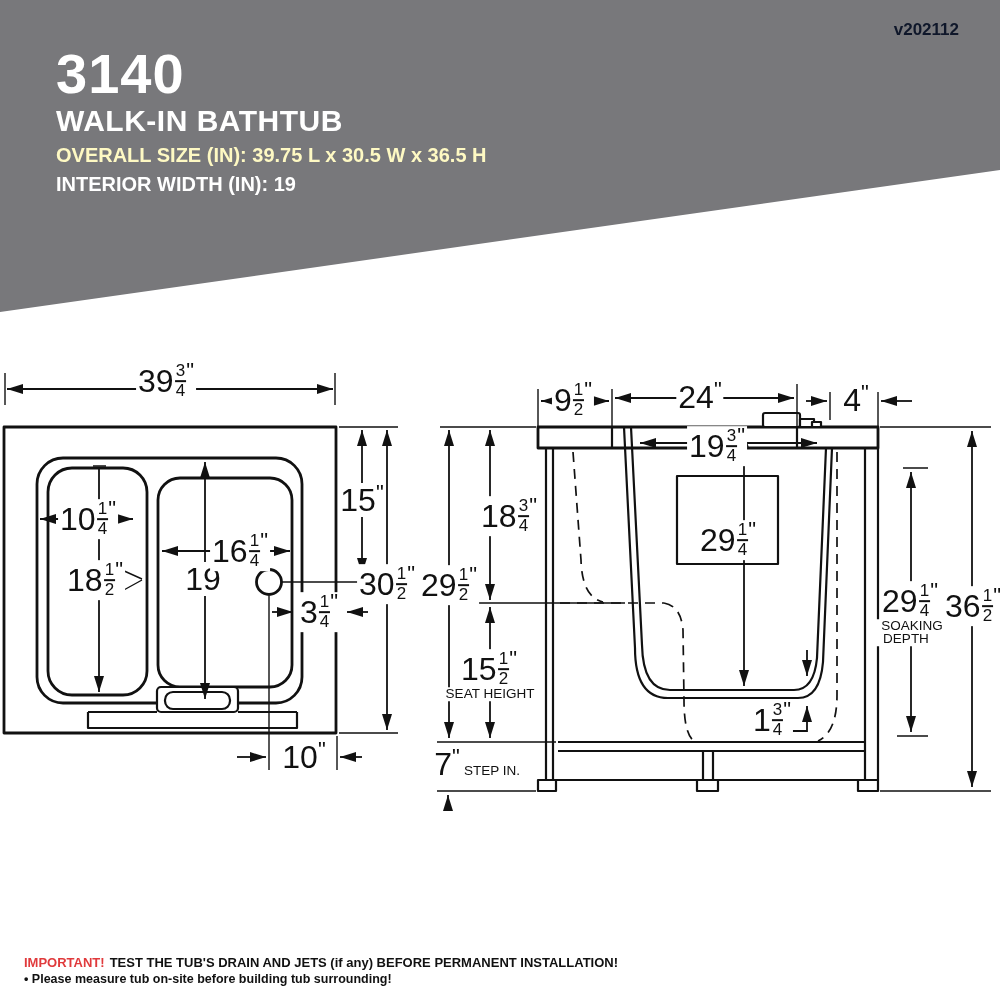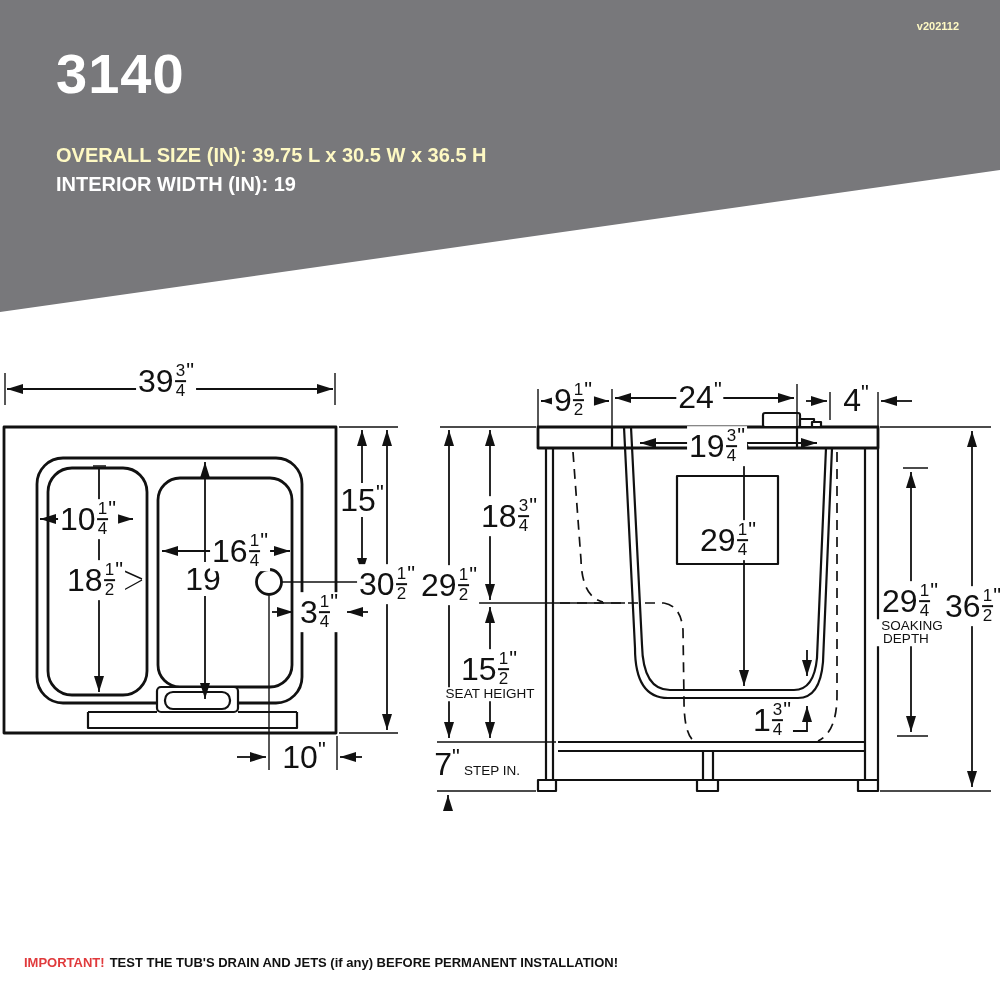--- a/index.html
+++ b/index.html
@@ -5,21 +5,21 @@
   html,body{margin:0;padding:0;background:#fff;}
   #page{position:relative;width:1000px;height:1000px;background:#fff;overflow:hidden;
         font-family:"Liberation Sans",sans-serif;color:#111;}
   
   #banner{position:absolute;left:0;top:0;width:1000px;height:312px;background:#78787b;
           clip-path:polygon(0 0,1000px 0,1000px 170px,0 312px);}
   #banner .model{position:absolute;left:56px;top:46px;font-size:56px;font-weight:700;color:#ffffff;line-height:1;letter-spacing:1px;}
   #banner .ptype{position:absolute;left:56px;top:106px;font-size:30px;font-weight:700;color:#fff;line-height:1;letter-spacing:.5px;}
   #banner .osize{position:absolute;left:56px;top:145px;font-size:20px;font-weight:700;color:#fef9c3;line-height:1;}
   #banner .iwidth{position:absolute;left:56px;top:174px;font-size:20px;font-weight:700;color:#fff;line-height:1;text-align:center;}
-  #banner .version{position:absolute;right:41px;top:21px;font-size:11px;font-weight:700;color:#fef9c3;line-height:1;}
+  #banner .version{position:absolute;right:41px;top:21px;font-size:17px;font-weight:700;color:#0f172a;line-height:1;}
   
   #draw{position:absolute;left:0;top:0;width:1000px;height:1000px;}
   .ol{stroke:#111;stroke-width:2.8;fill:none;stroke-linejoin:round;}
   .ol2{stroke:#111;stroke-width:2.2;fill:none;stroke-linejoin:round;}
   .olf{stroke:#111;stroke-width:2.2;fill:#fff;stroke-linejoin:round;}
   .dl{stroke:#111;stroke-width:1.8;fill:none;marker-start:url(#ah);marker-end:url(#ah);}
   .dla{stroke:#111;stroke-width:1.8;fill:none;marker-end:url(#ah);}
   .ext{stroke:#111;stroke-width:1.4;fill:none;}
   .dash{stroke:#111;stroke-width:1.7;fill:none;stroke-dasharray:10 7;}
   
@@ -36,20 +36,21 @@
   #footer .fline1 .imp{color:#e03a3c;margin-right:5px;}
   #footer .fbullet{font-size:12.5px;font-weight:600;line-height:1.22;margin-top:1px;}
 </style>
 </head>
 <body>
 
 <div id="page">
 
   <div id="banner">
     <div class="model">3140</div>
+    <div class="ptype">WALK-IN BATHTUB</div>
     <div class="osize">OVERALL SIZE (IN): 39.75 L x 30.5 W x 36.5 H</div>
     <div class="iwidth">INTERIOR WIDTH (IN): 19</div>
     <div class="version">v202112</div>
   </div>
 
   <svg id="draw" viewBox="0 0 1000 1000">
     <defs>
       <marker id="ah" markerUnits="userSpaceOnUse" markerWidth="16" markerHeight="10" refX="16" refY="5" orient="auto-start-reverse">
         <path d="M0,0 L16,5 L0,10 Z" fill="#111"></path>
       </marker>
@@ -267,15 +268,16 @@
         <span class="n">1</span>
         <span class="d">2</span>
       </span>
     <span class="u">"</span>
   </div>
 
   <div id="footer">
     <div class="fline1">
       <span class="imp">IMPORTANT!</span><span>TEST THE TUB'S DRAIN AND JETS (if any) BEFORE PERMANENT INSTALLATION!</span>
     </div>
+    <div class="fbullet">• Please measure tub on-site before building tub surrounding!</div>
   </div>
 
 </div>
 
 </body></html>

